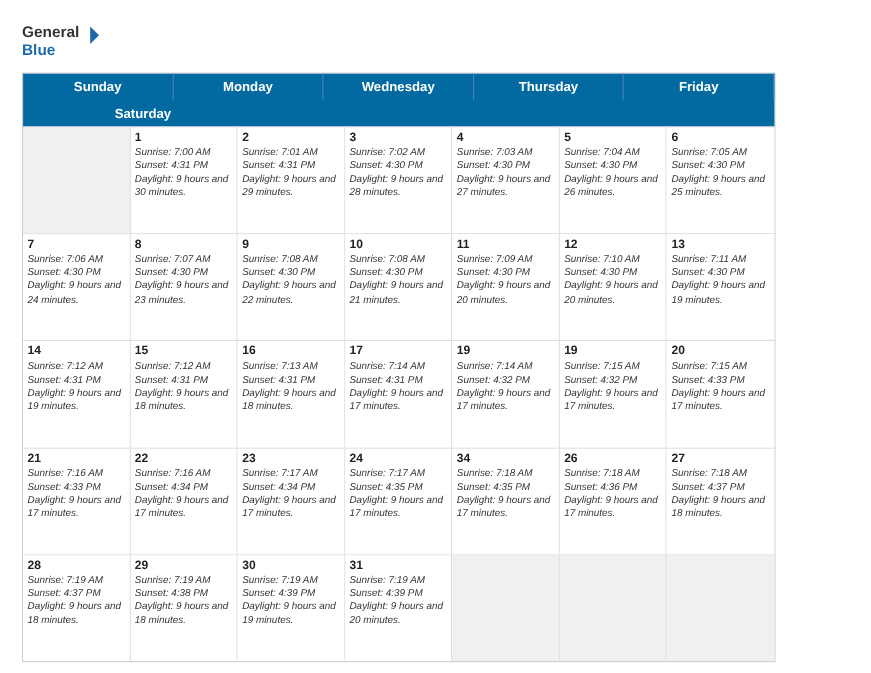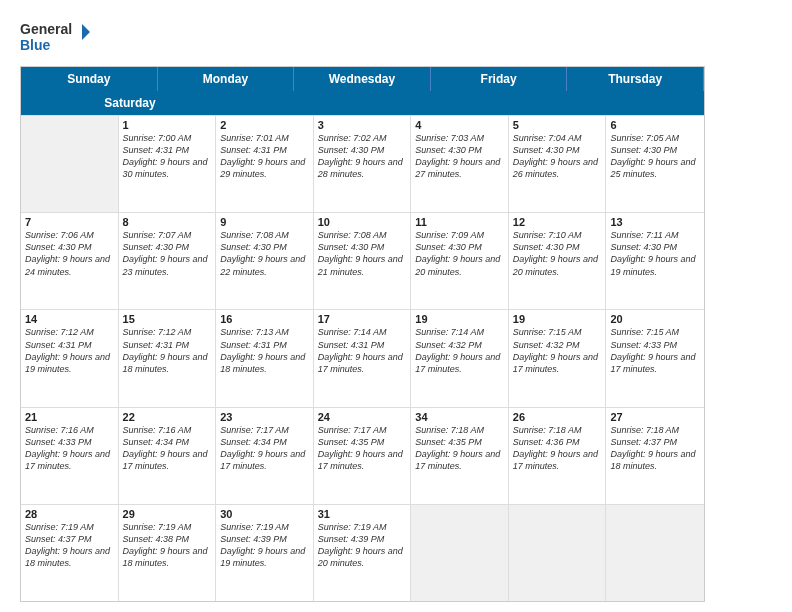--- a/index.html
+++ b/index.html
@@ -114,22 +114,22 @@
       <h1></h1>
       <h2></h2>
     </div>
   </div>
 
   <div class="calendar">
     <div class="cal-header-row">
     <div class="cal-header-cell">Sunday</div>
         <div class="cal-header-cell">Monday</div>
         <div class="cal-header-cell">Wednesday</div>
+        <div class="cal-header-cell">Thursday</div>
         <div class="cal-header-cell">Friday</div>
-        <div class="cal-header-cell">Thursday</div>
         <div class="cal-header-cell">Saturday</div>
       </div>
     <div class="cal-body">
     <div class="cal-week">
           <div class="cal-cell empty shaded"></div>
           <div class="cal-cell">
           <div class="day-num">1</div>
           <div class="day-info">Sunrise: 7:00 AM<br>Sunset: 4:31 PM<br>Daylight: 9 hours and 30 minutes.</div>
         </div>
           <div class="cal-cell">

